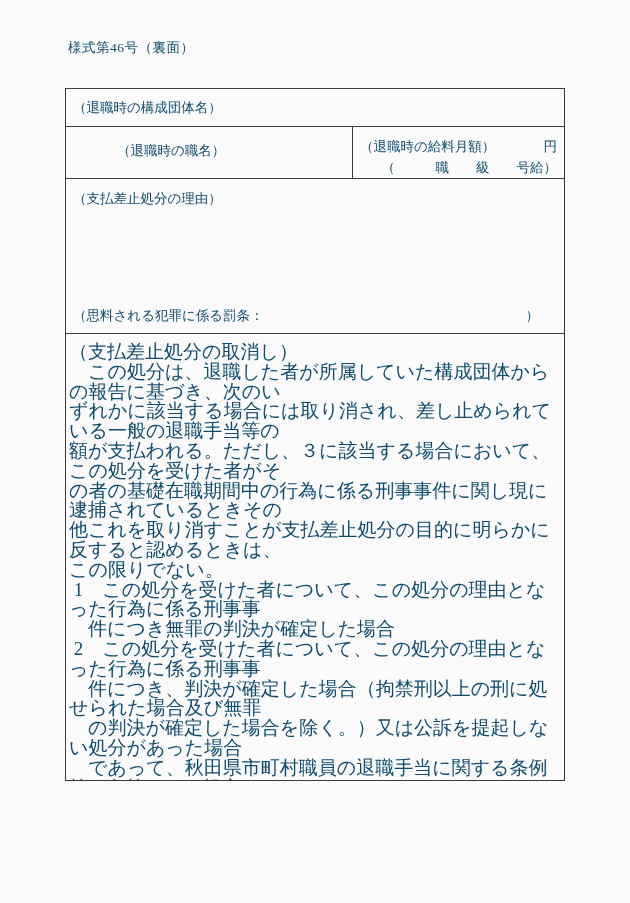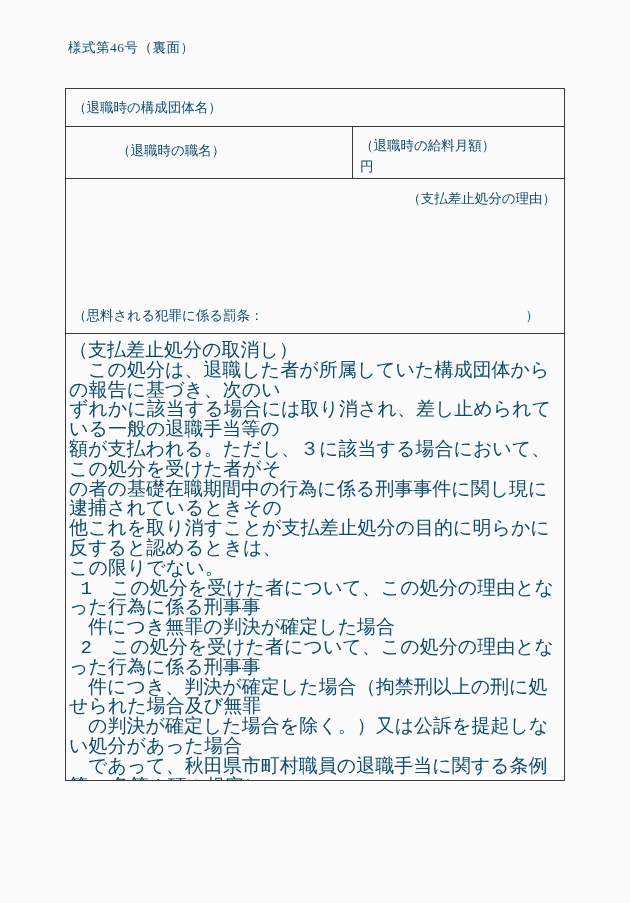--- a/index.html
+++ b/index.html
@@ -30,21 +30,20 @@
     top: 88px;
     width: 500px;
     border: 1px solid #3a3a3a;
     box-sizing: border-box;
     font-size: 13.5px;
   }
   .row {
     box-sizing: border-box;
     border-bottom: 1px solid #3a3a3a;
     overflow: hidden;
-    font-family: Liberation Mono, monospace;
   }
   .row:last-child { border-bottom: none; }
 
   .row-org {
     height: 38px;
     padding: 10px 6px 0 7px;
   }
   .row-job {
     height: 52px;
     display: flex;
@@ -58,33 +57,31 @@
   }
   .cell-salary {
     box-sizing: border-box;
     flex: 1;
     padding: 9px 7px 0 7px;
     line-height: 21px;
   }
   .salary-line1 {
     display: flex;
     justify-content: space-between;
-    flex-direction: column;
   }
   .salary-line2 {
     text-align: right;
   }
   .row-reason {
     height: 155px;
     display: flex;
     flex-direction: column;
     justify-content: space-between;
     padding: 11px 8px 8px 7px;
     box-sizing: border-box;
-    text-align: right;
   }
   .penal-line {
     display: flex;
   }
   .penal-open { }
   .penal-close { margin-left: auto; margin-right: 17px; }
 
   .row-cancel {
     height: 446px;
     padding: 8px 6px 0 3px;
@@ -110,20 +107,21 @@
 
     <div class="row row-job">
       <div class="cell-job">
         <span>（退職時の職名）</span>
       </div>
       <div class="cell-salary">
         <div class="salary-line1">
           <span>（退職時の給料月額）</span>
           <span>円</span>
         </div>
+        <div class="salary-line2">（　　　職　　級　　号給）</div>
       </div>
     </div>
 
     <div class="row row-reason">
       <div>（支払差止処分の理由）</div>
       <div class="penal-line">
         <span class="penal-open">（思料される犯罪に係る罰条：</span>
         <span class="penal-close">）</span>
       </div>
     </div>

